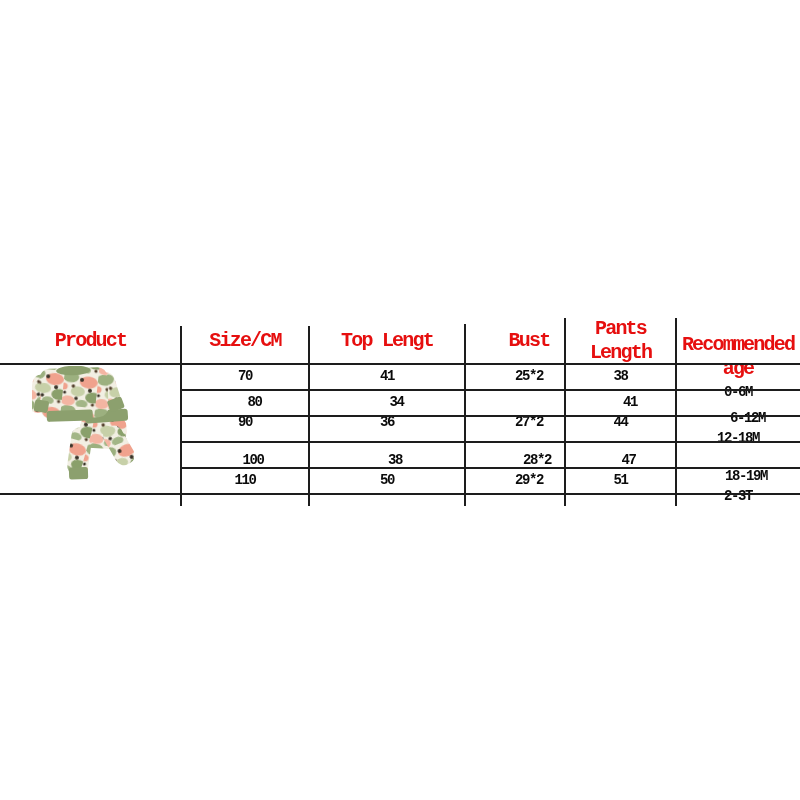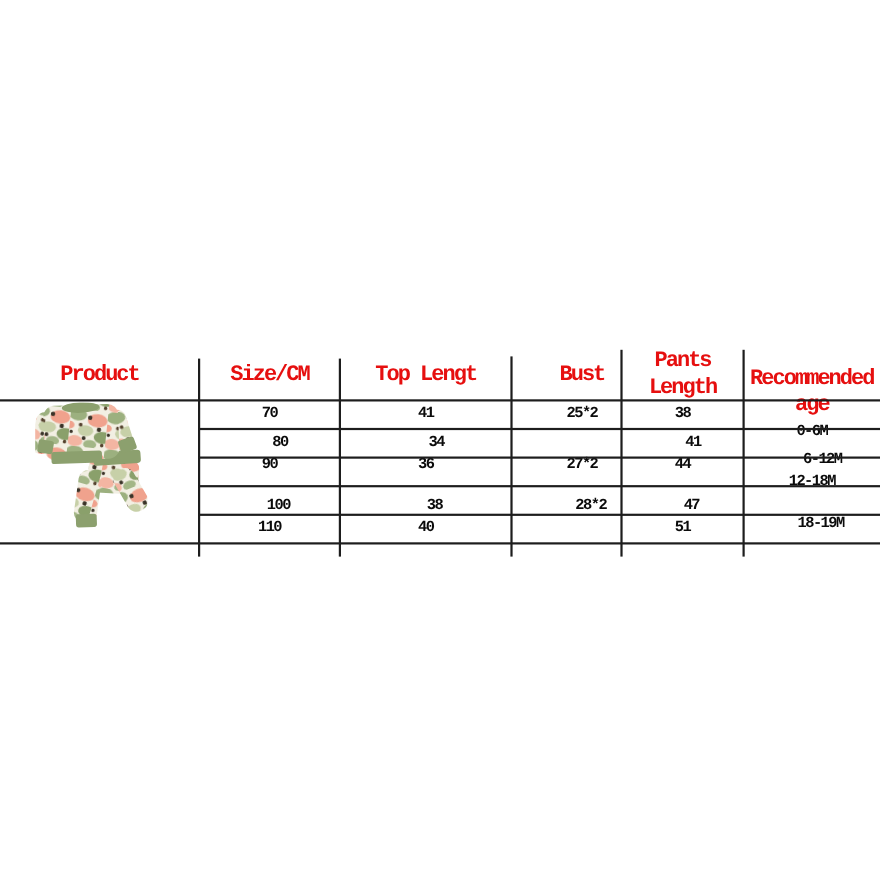--- a/index.html
+++ b/index.html
@@ -71,22 +71,24 @@
     <div class="cell td r-2 c-pant">44</div>
     <div class="cell td r-2 c-age">12-18M</div>
 
     <div class="cell td r-3 c-size">100</div>
     <div class="cell td r-3 c-top">38</div>
     <div class="cell td r-3 c-bust">28*2</div>
     <div class="cell td r-3 c-pant">47</div>
     <div class="cell td r-3 c-age">18-19M</div>
 
     <div class="cell td r-4 c-size">110</div>
-    <div class="cell td r-4 c-top">40</div>
+    <div class="cell td r-4 c-top">50</div>
+    <div class="cell td r-4 c-bust">29*2</div>
     <div class="cell td r-4 c-pant">51</div>
+    <div class="cell td r-4 c-age">2-3T</div>
 
     <svg class="product-photo" viewBox="0 0 102 126" xmlns="http://www.w3.org/2000/svg">
       <defs>
         <pattern id="camo" width="34" height="34" patternUnits="userSpaceOnUse" patternTransform="rotate(8)">
           <rect width="34" height="34" fill="#f2efe3"></rect>
           <ellipse cx="7" cy="5" rx="8" ry="5.5" fill="#9cb07f"></ellipse>
           <ellipse cx="25" cy="9" rx="9" ry="6" fill="#f0a28d"></ellipse>
           <ellipse cx="15" cy="19" rx="7" ry="5" fill="#c7d0a8"></ellipse>
           <ellipse cx="31" cy="24" rx="8" ry="5.5" fill="#8aa06b"></ellipse>
           <ellipse cx="6" cy="29" rx="7" ry="5" fill="#f3b5a2"></ellipse>

